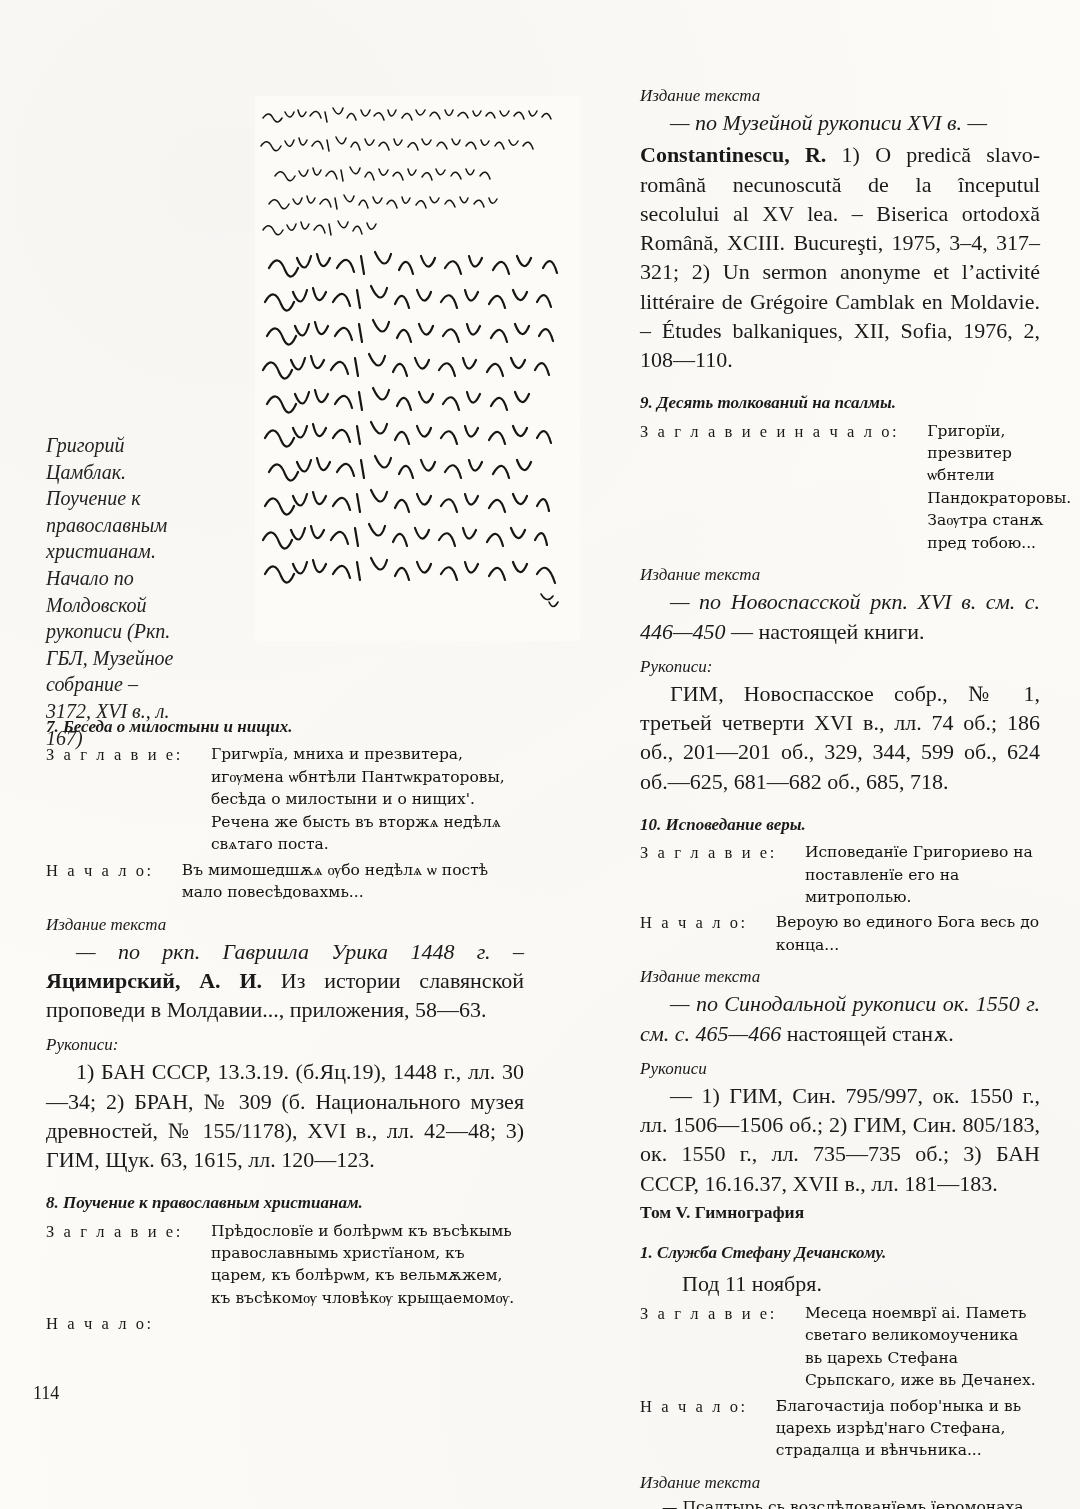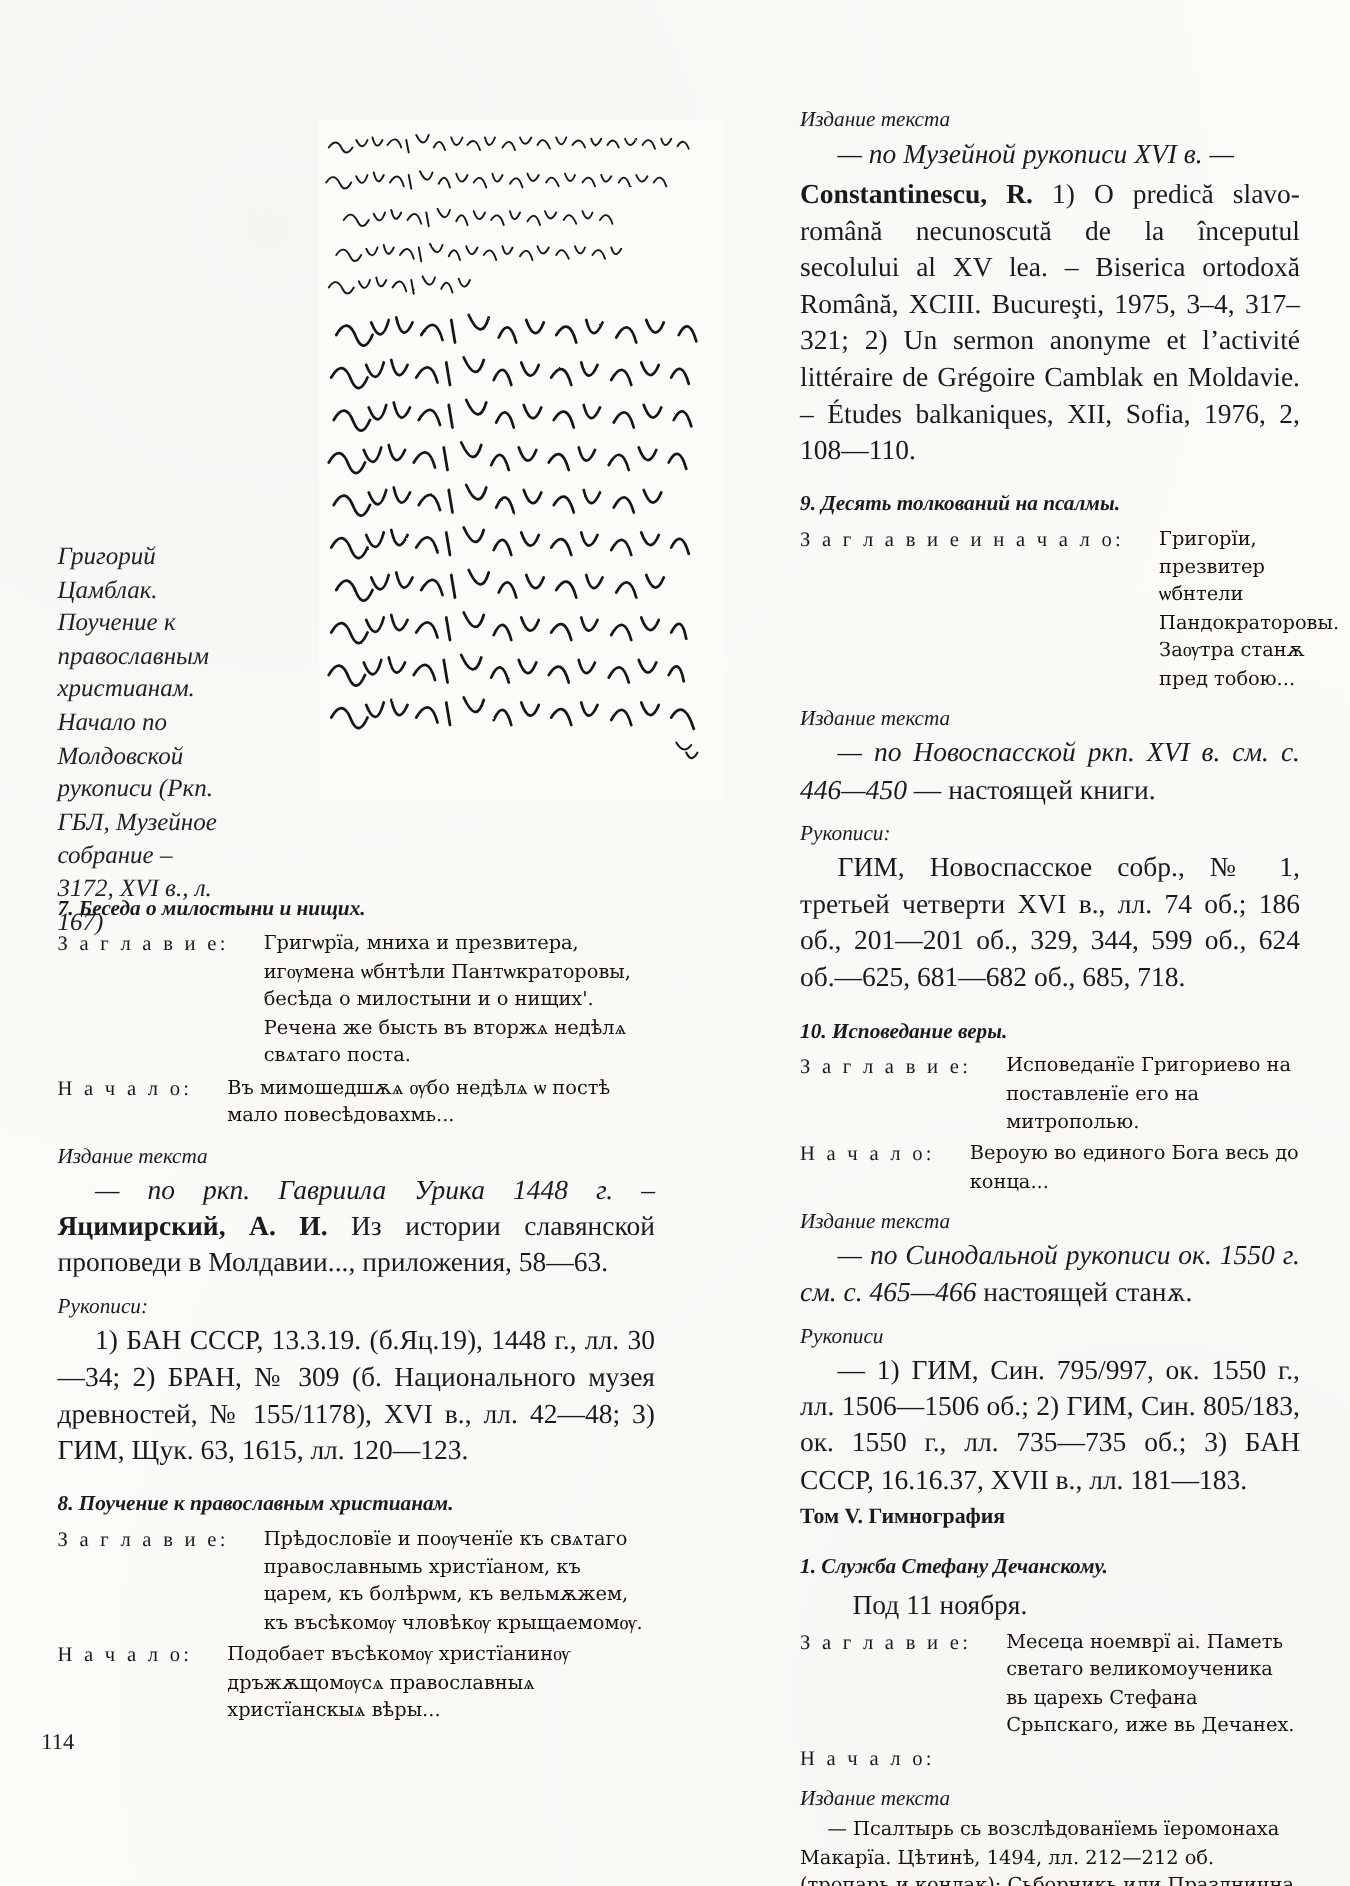--- a/index.html
+++ b/index.html
@@ -171,26 +171,25 @@
     <div class="sub-head">Издание текста</div>
     <p class="body indent"><span class="ital">— по ркп. Гавриила Урика 1448 г. – </span><span class="bold">Яцимирский, А. И.</span><span> Из истории славянской проповеди в Молдавии..., приложения, 58—63.</span></p>
 
     <div class="sub-head">Рукописи:</div>
     <p class="body indent">1) БАН СССР, 13.3.19. (б.Яц.19), 1448 г., лл. 30—34; 2) БРАН, № 309 (б. Национального музея древностей, № 155/1178), XVI в., лл. 42—48; 3) ГИМ, Щук. 63, 1615, лл. 120—123.</p>
 
     <div class="sec-head">8. Поучение к православным христианам.</div>
 
     <div class="entry">
       <span class="label">З а г л а в и е:</span>
-      <span class="val slav">Прѣдословїе и поѹченїе къ свѧтаго православнымь христїаном, къ царем, къ болѣрѡм, къ вельмѫжем, къ въсѣкомѹ чловѣкѹ крыщаемомѹ.</span>
-    </div>
-
-    <div class="entry">
-      <span class="label">Н а ч а л о:</span>
-      <span class="val slav">Подобает въсѣкомѹ христїанинѹ дръжѫщомѹсѧ православныѧ христїанскыѧ вѣры...</span>
+      <span class="val slav">Прѣдословїе и болѣрѡм къ въсѣкымь православнымь христїаном, къ царем, къ болѣрѡм, къ вельмѫжем, къ въсѣкомѹ чловѣкѹ крыщаемомѹ.</span>
+    </div>
+
+    <div class="entry">
+      <span class="label">Н а ч а л о:</span>
     </div>
   </div>
 
   <div class="col-right">
 
     <div class="sub-head" style="margin-top:0">Издание текста</div>
     <p class="body indent ital">— по Музейной рукописи XVI в. —</p>
     <p class="body"><span class="bold">Constantinescu, R.</span><span> 1) O predică slavo-română necunoscută de la începutul secolului al XV lea. – Biserica ortodoxă Română, XCIII. Bucureşti, 1975, 3–4, 317–321; 2) Un sermon anonyme et l’activité littéraire de Grégoire Camblak en Moldavie. – Études balkaniques, XII, Sofia, 1976, 2, 108—110.</span></p>
 
     <div class="sec-head">9. Десять толкований на псалмы.</div>
@@ -225,20 +224,21 @@
 
     <div class="sec-head">1. Служба Стефану Дечанскому.</div>
     <p class="body" style="text-indent:42px">Под 11 ноября.</p>
 
     <div class="entry">
       <span class="label">З а г л а в и е:</span>
       <span class="val slav">Месеца ноемврї аі. Паметь светаго великомоученика вь царехь Стефана Срьпскаго, иже вь Дечанех.</span>
     </div>
     <div class="entry">
       <span class="label">Н а ч а л о:</span>
+      <span class="val slav">Благочастија побор'ныка и вь царехь изрѣд'наго Стефана, страдалца и вѣнчьника...</span>
     </div>
 
     <div class="sub-head">Издание текста</div>
     <p class="slav" style="text-indent:22px;margin:3px 0 12px 0">— Псалтырь сь возслѣдованїемь їеромонаха Макарїа. Цѣтинѣ, 1494, лл. 212—212 об. (тропарь и кондак); Сьборникь или Празднична минеја Божидара Вуковића. Млеци, 1536—1538, лл. 80 об.—88 об.; Соборникь или Празднична минеја (изд. дьяконом Кореси по благос-</p>
   </div>
 
   <div class="page-num">114</div>
 </div>
 
 </body></html>

